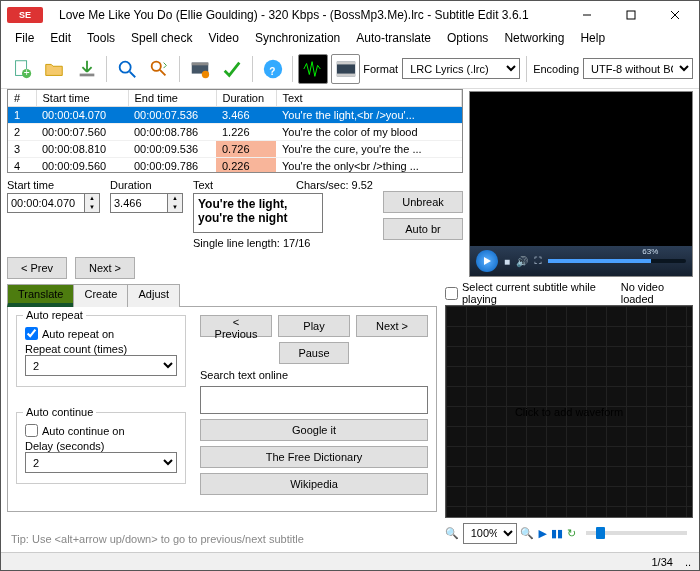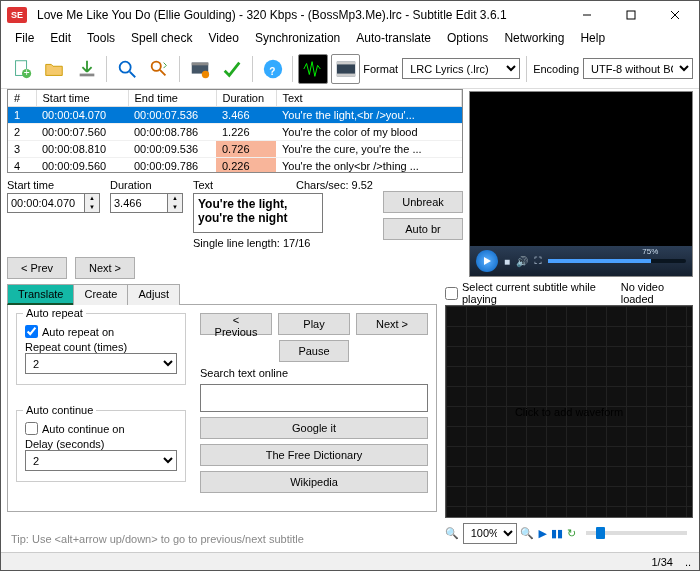--- a/index.html
+++ b/index.html
@@ -1,18 +1,18 @@
 <!DOCTYPE html>
 <html><head>
 <meta charset="utf-8">
 <style>
 *{box-sizing:border-box;margin:0;padding:0;font-family:"Segoe UI",Tahoma,sans-serif;font-size:11px;color:#000}
 body{background:#fff;width:700px;height:571px;border:1px solid #555;overflow:hidden;position:relative}
 .titlebar{height:28px;display:flex;align-items:center;padding:0 2px 0 6px;background:#fff}
-.titlebar .se-logo{width:20px;height:16px;background:#d33;color:#fff;font-weight:bold;font-size:9px;display:flex;align-items:center;justify-content:center;border-radius:2px;margin-right:10px}
+.titlebar .se-logo{width:36px;height:16px;background:#d33;color:#fff;font-weight:bold;font-size:9px;display:flex;align-items:center;justify-content:center;border-radius:2px;margin-right:16px}
 .titlebar .title{flex:1;font-size:12px}
 .window-ctrl{display:flex}
 .window-ctrl div{width:44px;height:28px;display:flex;align-items:center;justify-content:center}
 .menubar{height:20px;display:flex;gap:0;padding:0 6px}
 .menubar span{padding:2px 8px;font-size:12px}
 .toolbar{height:40px;display:flex;align-items:center;padding:3px 6px;gap:3px;border-bottom:1px solid #ddd}
 .tbtn{width:30px;height:30px;display:flex;align-items:center;justify-content:center;border-radius:2px}
 .tbtn svg{width:22px;height:22px}
 .sep{width:1px;height:26px;background:#ccc;margin:0 2px}
 .toolbar-right{display:flex;align-items:center;gap:4px;margin-left:auto}
@@ -39,21 +39,21 @@
 .video-ctrl{position:absolute;bottom:0;left:0;right:0;height:30px;background:linear-gradient(#2b3d55,#15202f);display:flex;align-items:center;padding:0 6px;gap:6px}
 .play-btn{width:22px;height:22px;border-radius:50%;background:radial-gradient(#5ab0ff,#0560c0);display:flex;align-items:center;justify-content:center}
 .vicon{color:#cde;font-size:10px}
 .progress{flex:1;height:4px;background:#0a1520;position:relative;border-radius:2px}
 .progress::before{content:"";position:absolute;left:0;top:0;bottom:0;width:75%;background:#4aa0ff}
 .prog-label{position:absolute;top:-12px;right:20%;color:#cde;font-size:8px}
 .lower{display:flex;height:270px;padding:4px 6px}
 .lower-left{width:430px;display:flex;flex-direction:column}
 .tabs{display:flex;border-bottom:1px solid #aaa}
 .tab{padding:3px 10px;border:1px solid #aaa;border-bottom:none;margin-right:-1px;background:#f0f0f0;position:relative;top:1px}
-.tab.active{background:#14b8a6;border-bottom:2px solid #14532d}
+.tab.active{background:#4d7c0f;border-bottom:4px solid #14532d}
 .tab-body{border:1px solid #aaa;border-top:none;flex:1;padding:8px;display:flex;gap:14px}
 .group{border:1px solid #ccc;padding:8px 8px 10px;width:170px;position:relative}
 .group-title{position:absolute;top:-7px;left:6px;background:#fff;padding:0 3px;font-size:11px}
 .chk{display:flex;align-items:center;gap:4px;margin:3px 0}
 .chk input{width:13px;height:13px}
 .mid-col{flex:1;display:flex;flex-direction:column;gap:5px}
 .btn-row{display:flex;gap:6px}
 .btn-row .btn{flex:1}
 .wide-btn{width:100%}
 .tip{color:#888;font-size:11px;margin-top:21px;padding-left:4px}
@@ -272,21 +272,21 @@
     <div class="video-ctrl">
       <div class="play-btn">
           <svg width="10" height="10">
             <polygon points="2,1 9,5 2,9" fill="#fff"></polygon>
           </svg>
         </div>
       <span class="vicon">■</span>
       <span class="vicon">🔊</span>
       <span class="vicon">⛶</span>
       <div class="progress">
-          <span class="prog-label">75%</span>
+          <span class="prog-label">63%</span>
         </div>
     </div>
   </div>
 </div>
 
 <div class="lower">
   <div class="lower-left">
     <div class="tabs">
       <div class="tab active">Translate</div>
       <div class="tab">Create</div>

